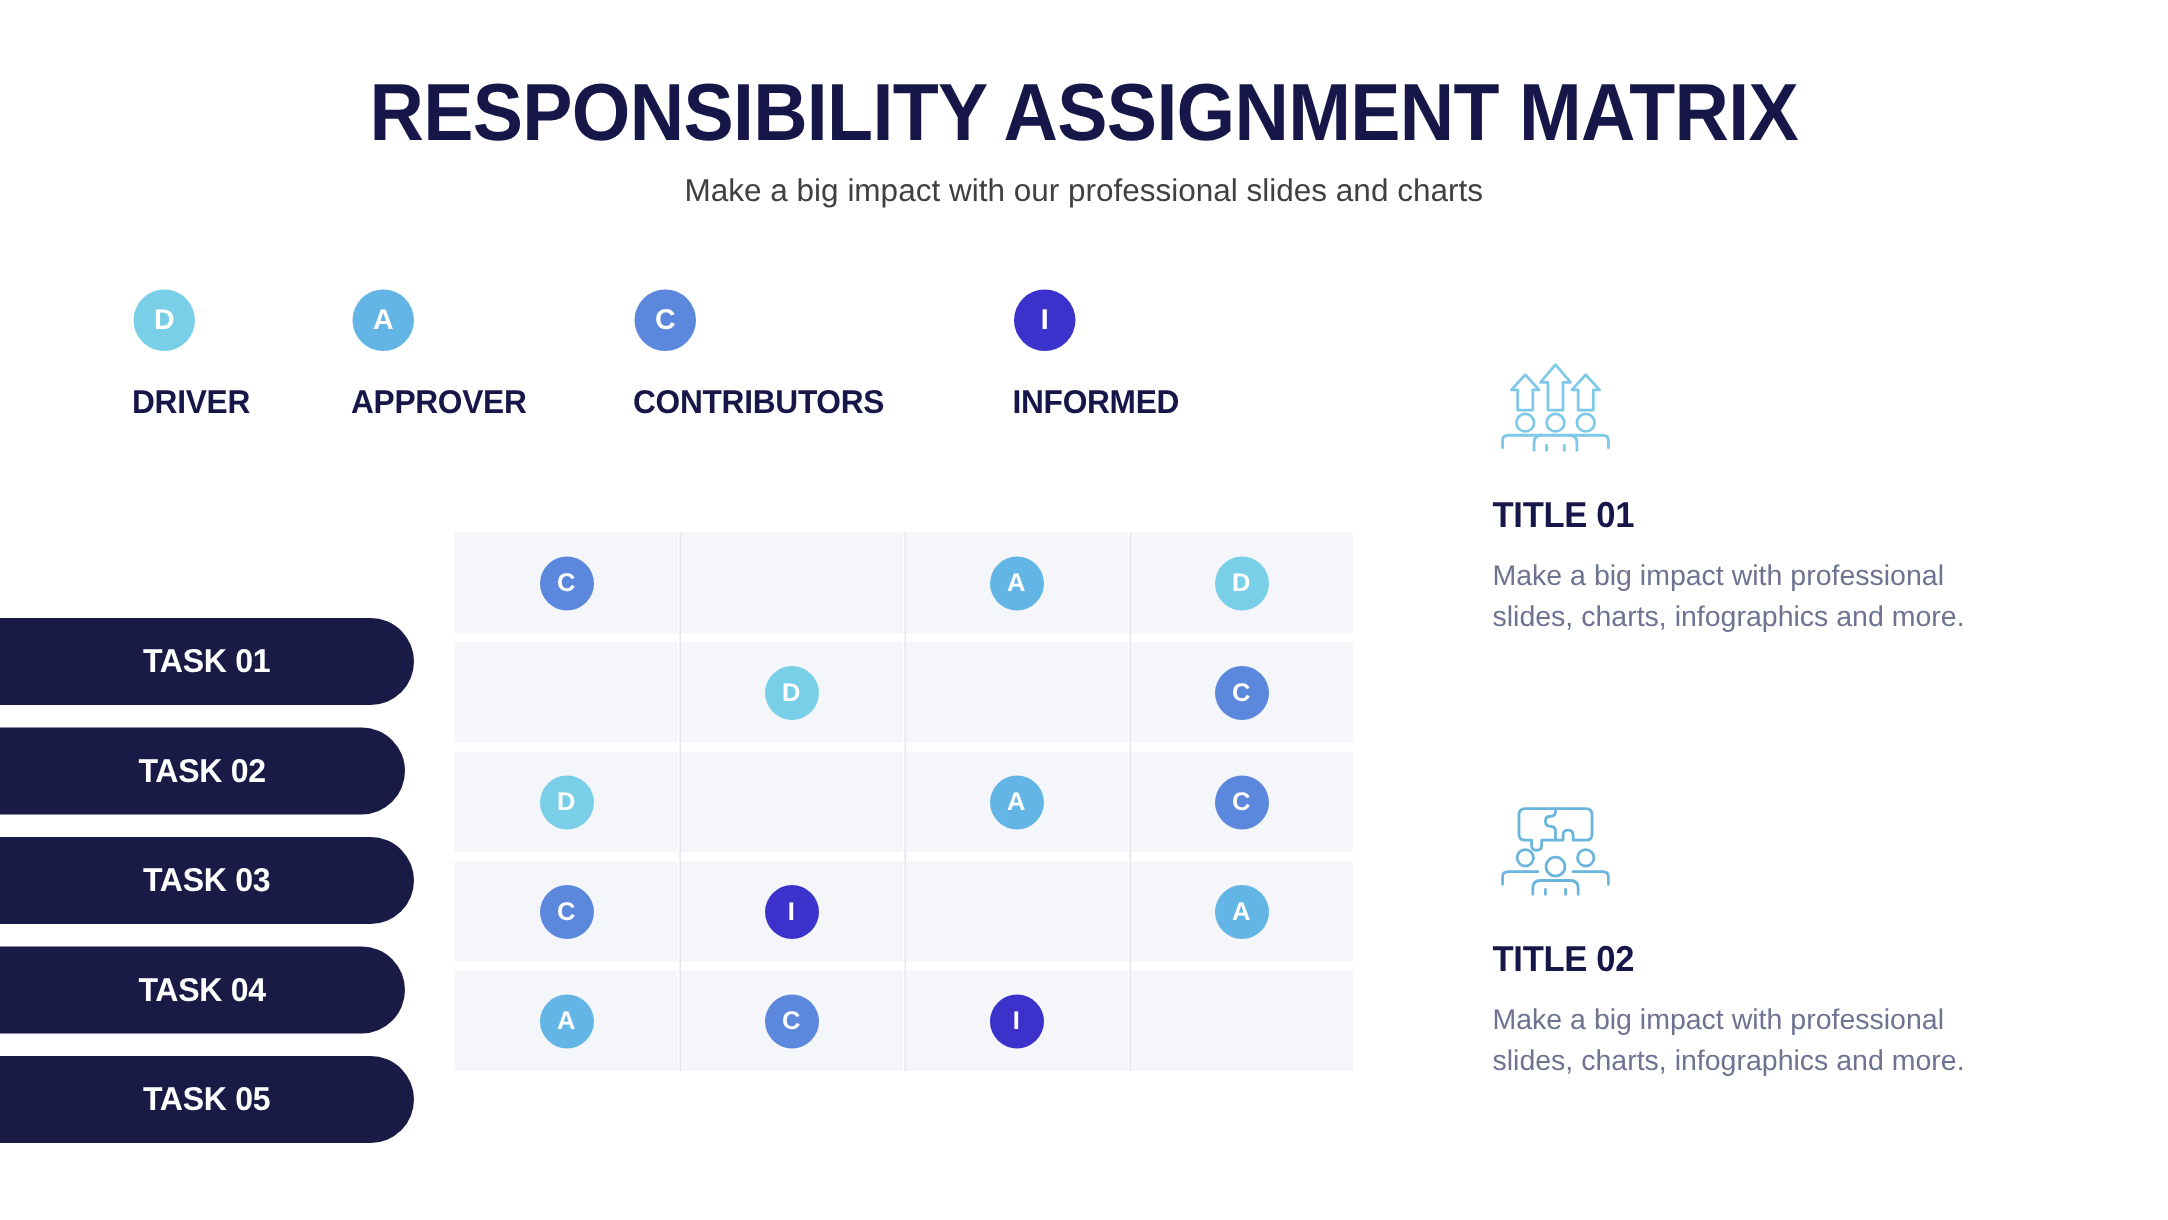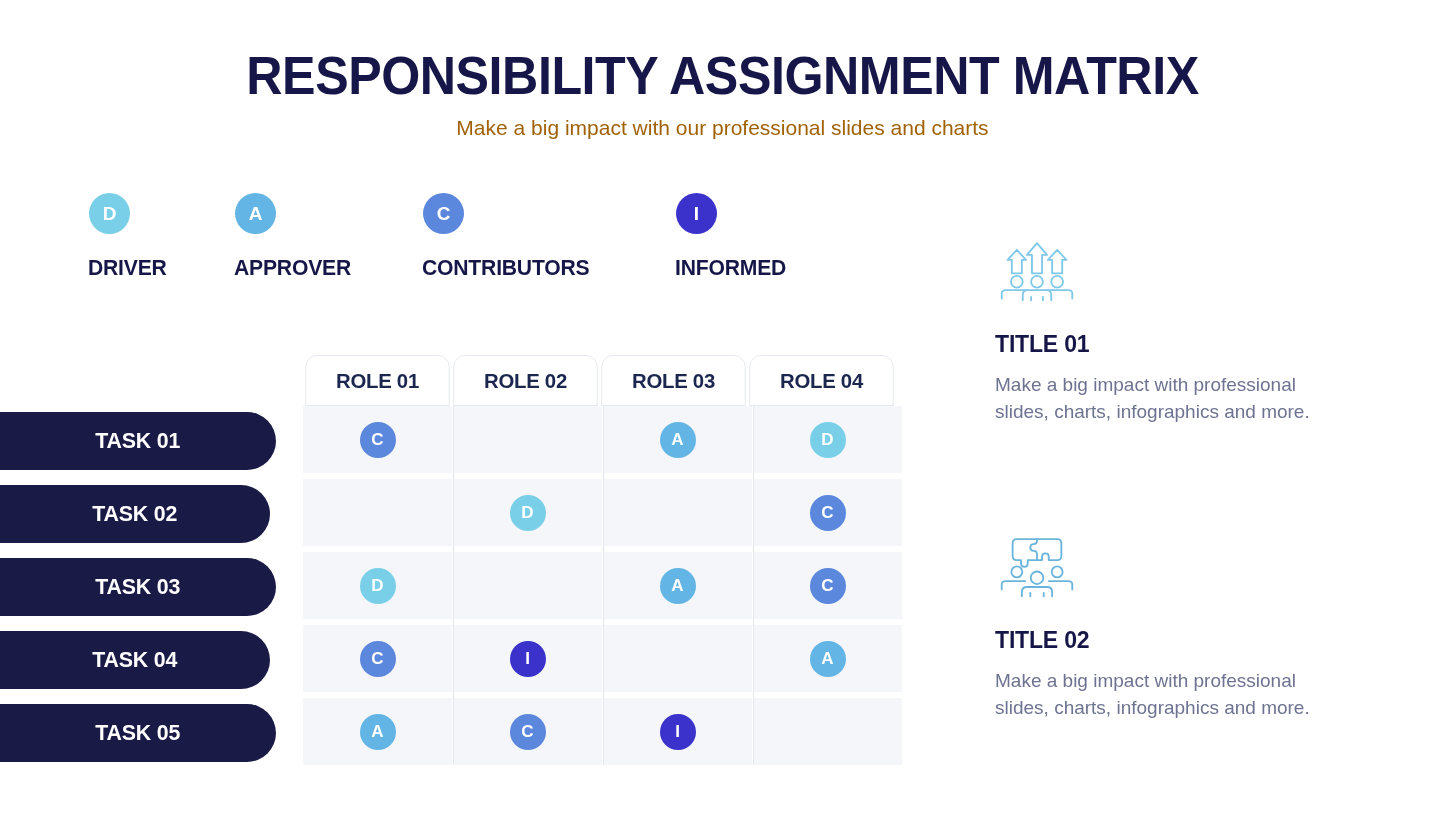--- a/index.html
+++ b/index.html
@@ -33,21 +33,21 @@
   }
   .page-subtitle {
     position: absolute;
     left: 0;
     top: 114px;
     width: 1445px;
     text-align: center;
     font-size: 21px;
     line-height: 28px;
     font-weight: 400;
-    color: #a16207;
+    color: #404040;
   }
 
   
   .legend {
     position: absolute;
     left: 88px;
     top: 193px;
     display: flex;
     align-items: flex-start;
   }
@@ -217,26 +217,20 @@
     <div class="legend-badge" style="background:#5b87dc">C</div>
     <div class="legend-label">CONTRIBUTORS</div>
   </div>
   <div class="legend-item">
     <div class="legend-badge" style="background:#3b32cc">I</div>
     <div class="legend-label">INFORMED</div>
   </div>
 </div>
 
 <div class="matrix">
-  <div class="matrix-head">
-    <div class="head-cell">ROLE 01</div>
-    <div class="head-cell">ROLE 02</div>
-    <div class="head-cell">ROLE 03</div>
-    <div class="head-cell">ROLE 04</div>
-  </div>
   <div class="matrix-body">
     <div class="col-line" style="left:150px"></div>
     <div class="col-line" style="left:300px"></div>
     <div class="col-line" style="left:450px"></div>
 
     <div class="matrix-row">
       <div class="cell">
           <div class="badge" style="background:#5b87dc">C</div>
         </div>
       <div class="cell"></div>

